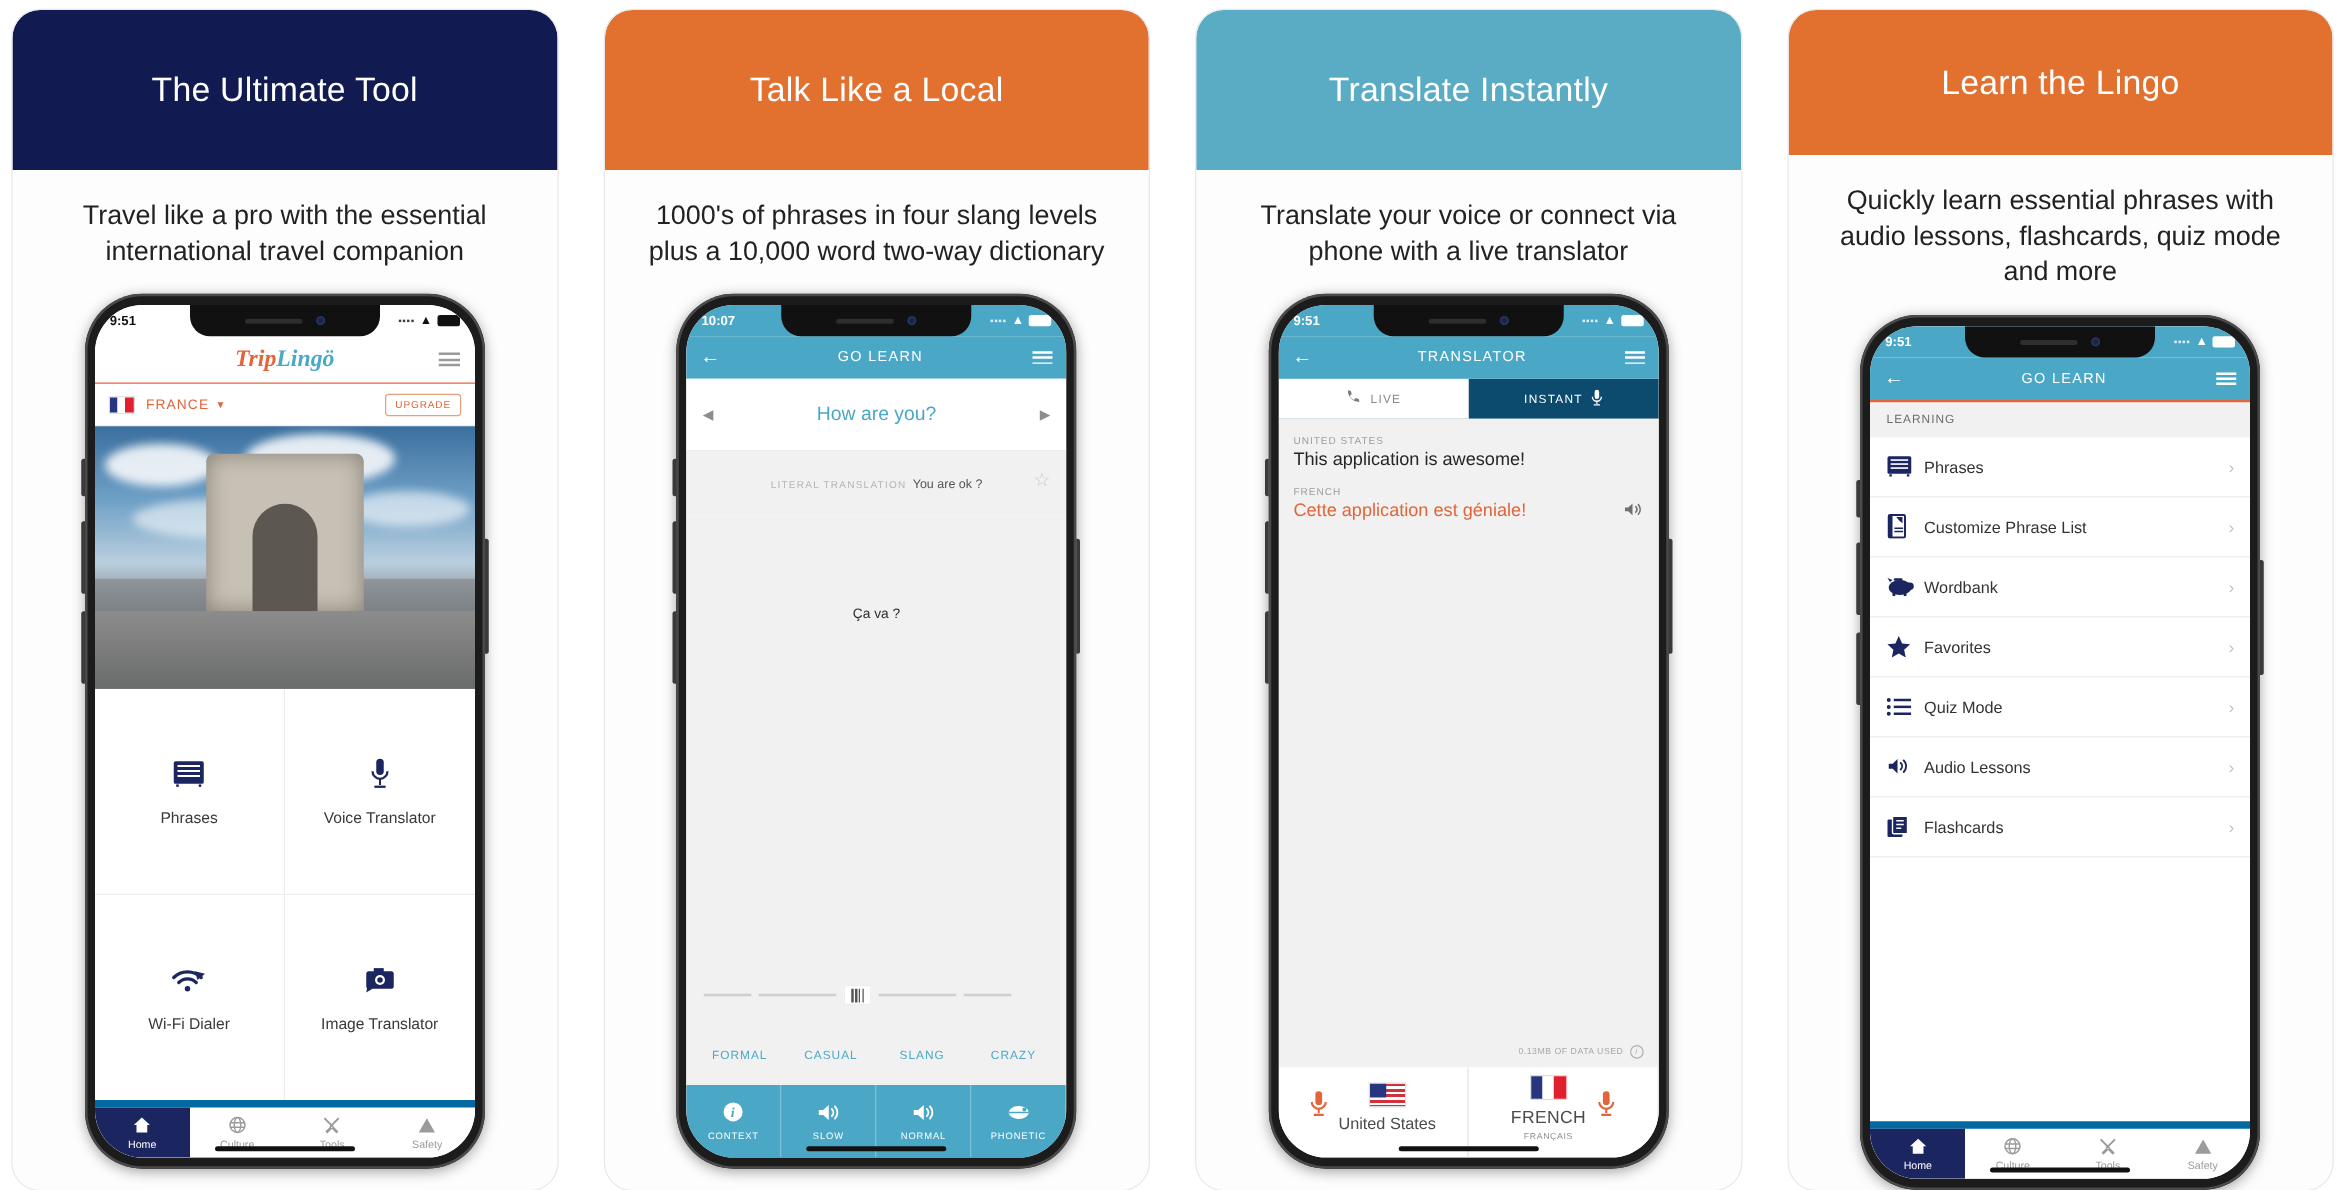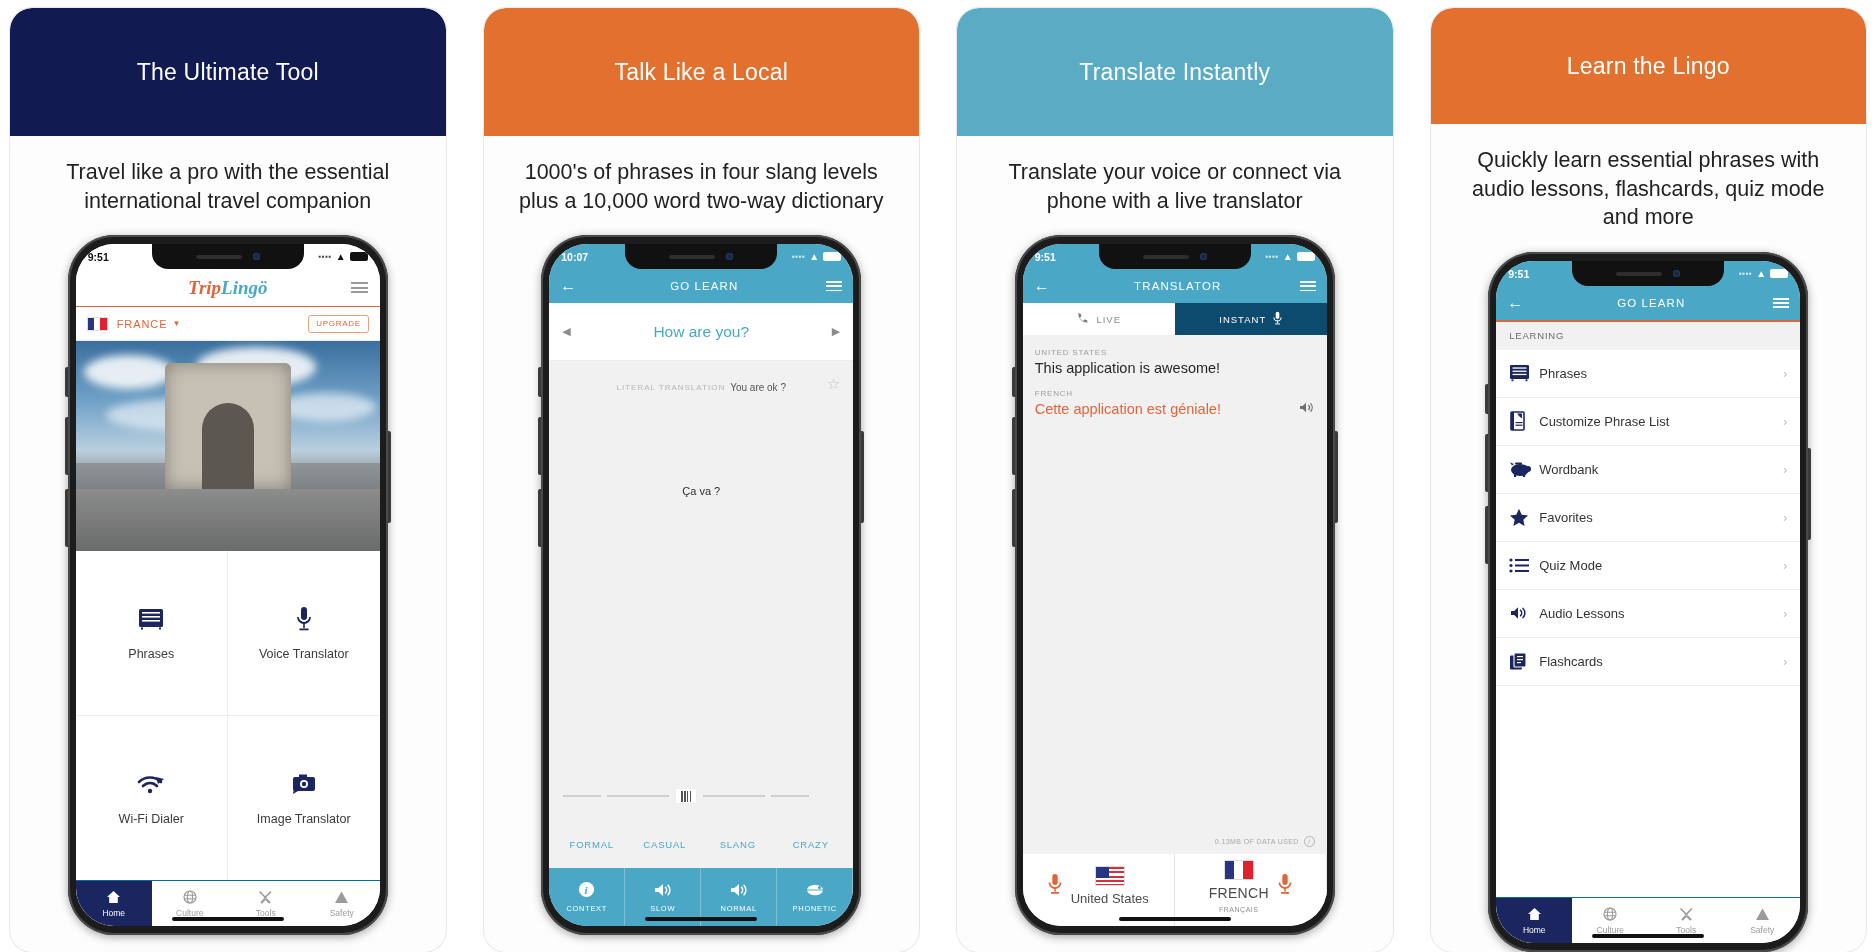--- a/index.html
+++ b/index.html
@@ -30,21 +30,21 @@
   .card-banner {
     width: 100%;
     height: 128px;
     display: flex;
     align-items: center;
     justify-content: center;
     border-radius: 22px 22px 0 0;
   }
   .card-banner-title {
     color: #ffffff;
-    font-size: 23px;
+    font-size: 27px;
     font-weight: 400;
     letter-spacing: .2px;
     text-align: center;
   }
   .card-sub {
     margin-top: 22px;
     width: 390px;
     text-align: center;
     font-size: 21.5px;
     line-height: 1.33;
@@ -216,21 +216,21 @@
   }
   .tile:nth-child(2n) { border-right: none; }
   .tile:nth-child(n+3) { border-bottom: none; }
   .tile-ico { color: #1b2560; height: 28px; display: flex; align-items: center; }
   .tile-label { font-size: 12.5px; color: #3a3a3a; }
 
   .tabbar {
     flex: 0 0 46px;
     display: flex;
     background: #fff;
-    border-top: 1px solid #0369a1;
+    border-top: 6px solid #0369a1;
     position: relative;
   }
   .tab {
     flex: 1;
     display: flex; flex-direction: column;
     align-items: center; justify-content: center;
     gap: 3px;
     color: #9b9b9b;
     font-size: 8.5px;
   }

